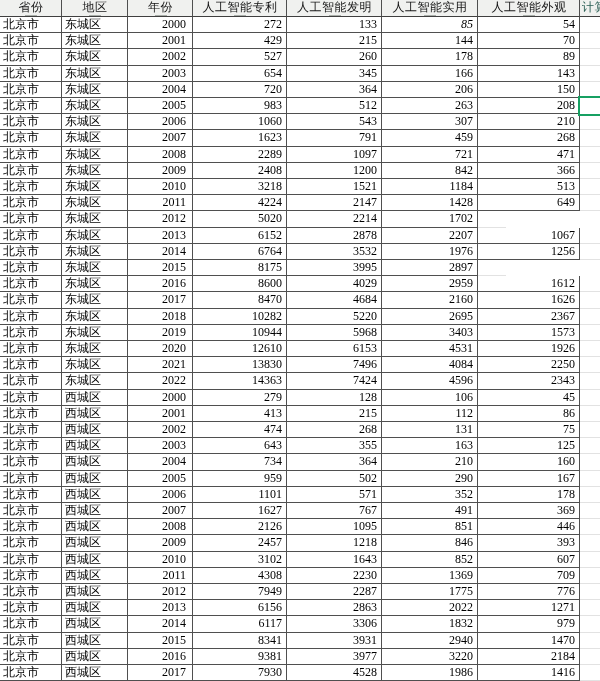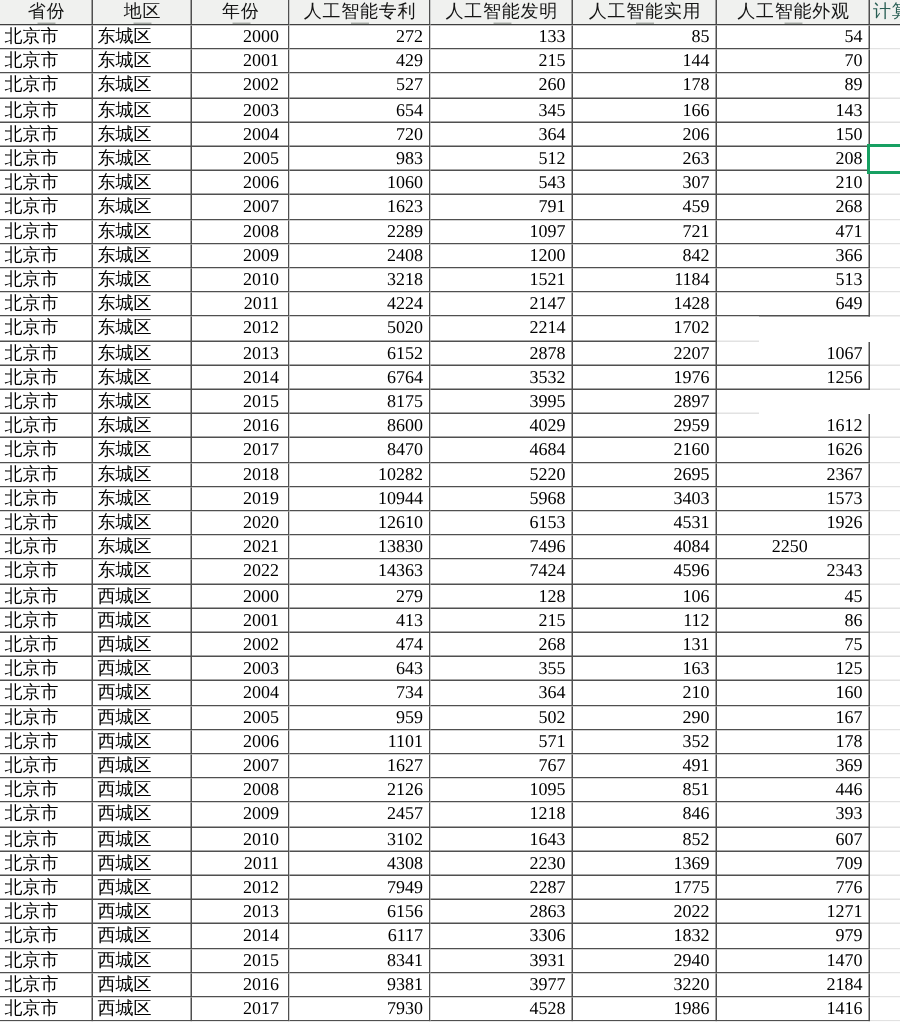--- a/index.html
+++ b/index.html
@@ -91,21 +91,21 @@
         <span class="hlabel">计算</span>
       </div>
     </div>
   <div>
       <div class="drow" style="top: 17px; height: 16.2px;">
         <div class="dcell txt" style="width: 62px;">北京市</div>
         <div class="dcell txt" style="width: 66px;">东城区</div>
         <div class="dcell num yr" style="width: 65px;">2000</div>
         <div class="dcell num" style="width: 94px;">272</div>
         <div class="dcell num" style="width: 95px;">133</div>
-        <div class="dcell num" style="width: 96px;">85</div>
+        <div class="dcell num" style="width: 96px; font-style: italic;">85</div>
         <div class="dcell num" style="width: 102px;">54</div>
         <div class="dcell num xcell" style="width: 28px;"></div>
       </div>
       <div class="drow" style="top: 33.2px; height: 16.2px;">
         <div class="dcell txt" style="width: 62px;">北京市</div>
         <div class="dcell txt" style="width: 66px;">东城区</div>
         <div class="dcell num yr" style="width: 65px;">2001</div>
         <div class="dcell num" style="width: 94px;">429</div>
         <div class="dcell num" style="width: 95px;">215</div>
         <div class="dcell num" style="width: 96px;">144</div>
@@ -300,21 +300,21 @@
         <div class="dcell num" style="width: 102px;">1926</div>
         <div class="dcell num xcell" style="width: 28px;"></div>
       </div>
       <div class="drow" style="top: 357.2px; height: 16.2px;">
         <div class="dcell txt" style="width: 62px;">北京市</div>
         <div class="dcell txt" style="width: 66px;">东城区</div>
         <div class="dcell num yr" style="width: 65px;">2021</div>
         <div class="dcell num" style="width: 94px;">13830</div>
         <div class="dcell num" style="width: 95px;">7496</div>
         <div class="dcell num" style="width: 96px;">4084</div>
-        <div class="dcell num" style="width: 102px; text-align: center;">2250</div>
+        <div class="dcell num" style="width: 102px;">2250</div>
         <div class="dcell num xcell" style="width: 28px;"></div>
       </div>
       <div class="drow" style="top: 373.4px; height: 16.2px;">
         <div class="dcell txt" style="width: 62px;">北京市</div>
         <div class="dcell txt" style="width: 66px;">东城区</div>
         <div class="dcell num yr" style="width: 65px;">2022</div>
         <div class="dcell num" style="width: 94px;">14363</div>
         <div class="dcell num" style="width: 95px;">7424</div>
         <div class="dcell num" style="width: 96px;">4596</div>
         <div class="dcell num" style="width: 102px;">2343</div>

